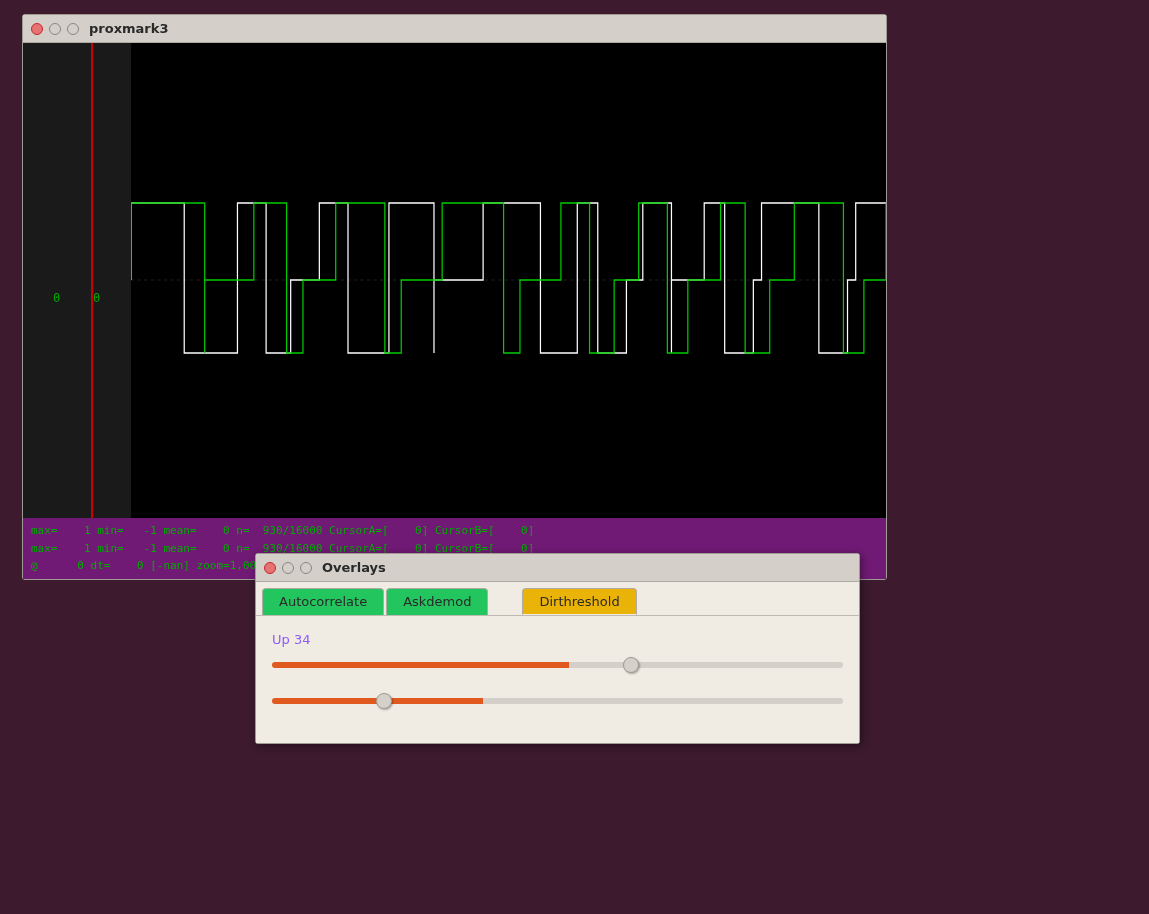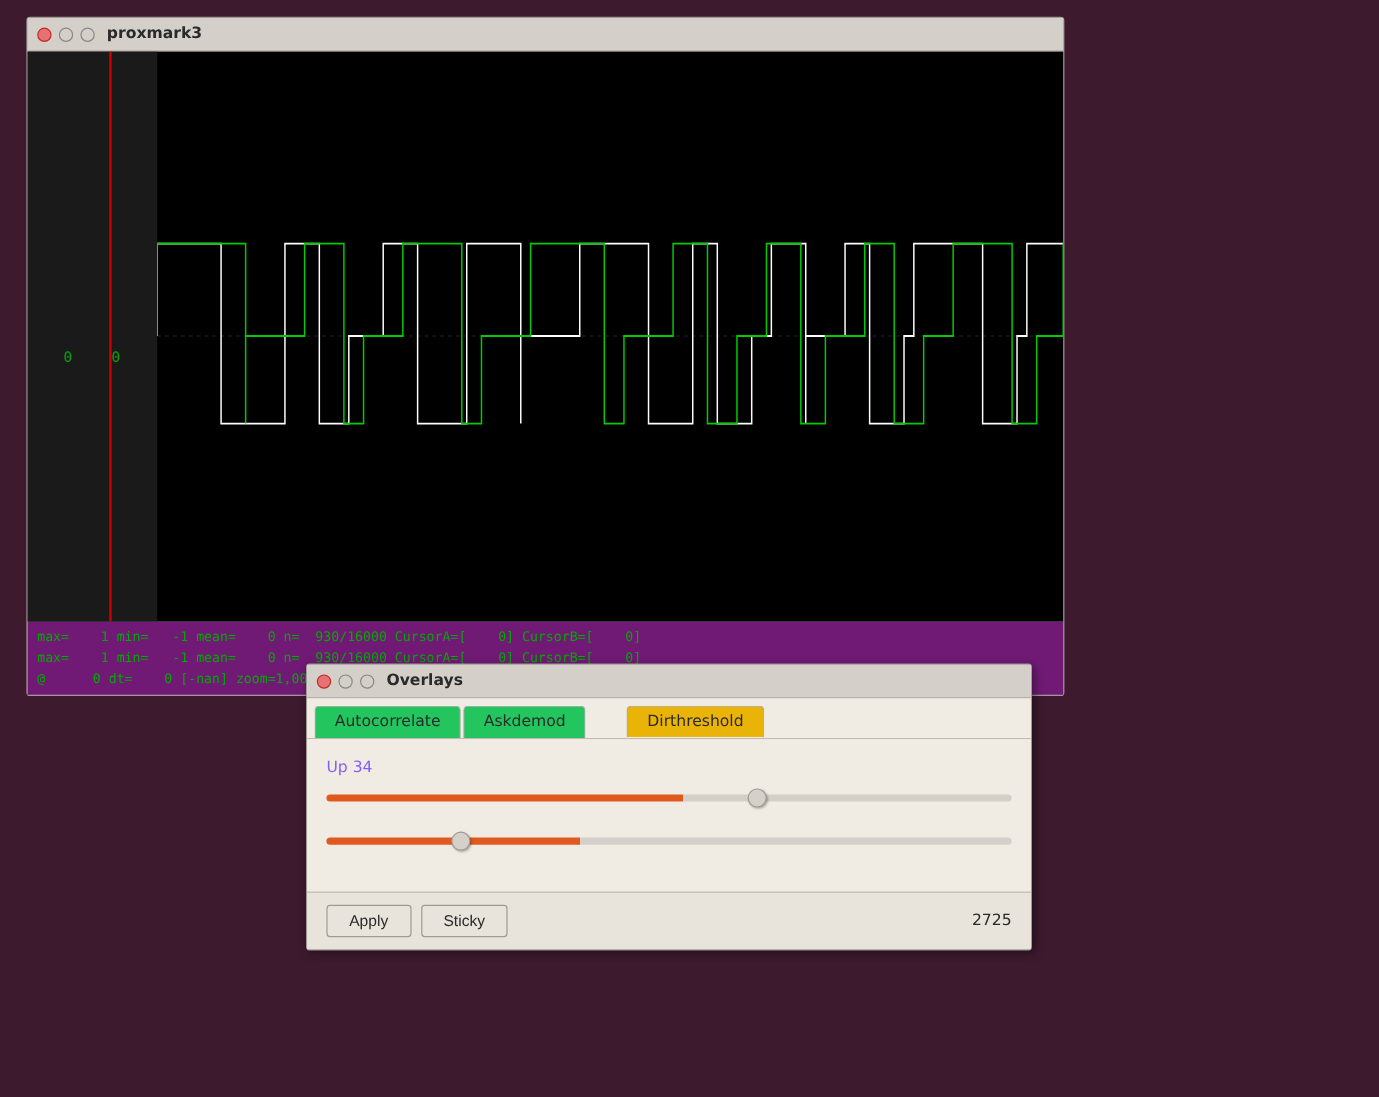--- a/index.html
+++ b/index.html
@@ -425,18 +425,13 @@
       </div>
     </div>
 
     <div class="slider-group">
       <div class="slider-track">
         <input type="range" min="-128" max="128" value="-80" style="--pct: 37%;">
       </div>
     </div>
   </div>
 
-  <div class="footer">
-    <button class="btn">Apply</button>
-    <button class="btn">Sticky</button>
-    <span class="footer-number">2725</span>
-  </div>
 </div>
 
 </body></html>

